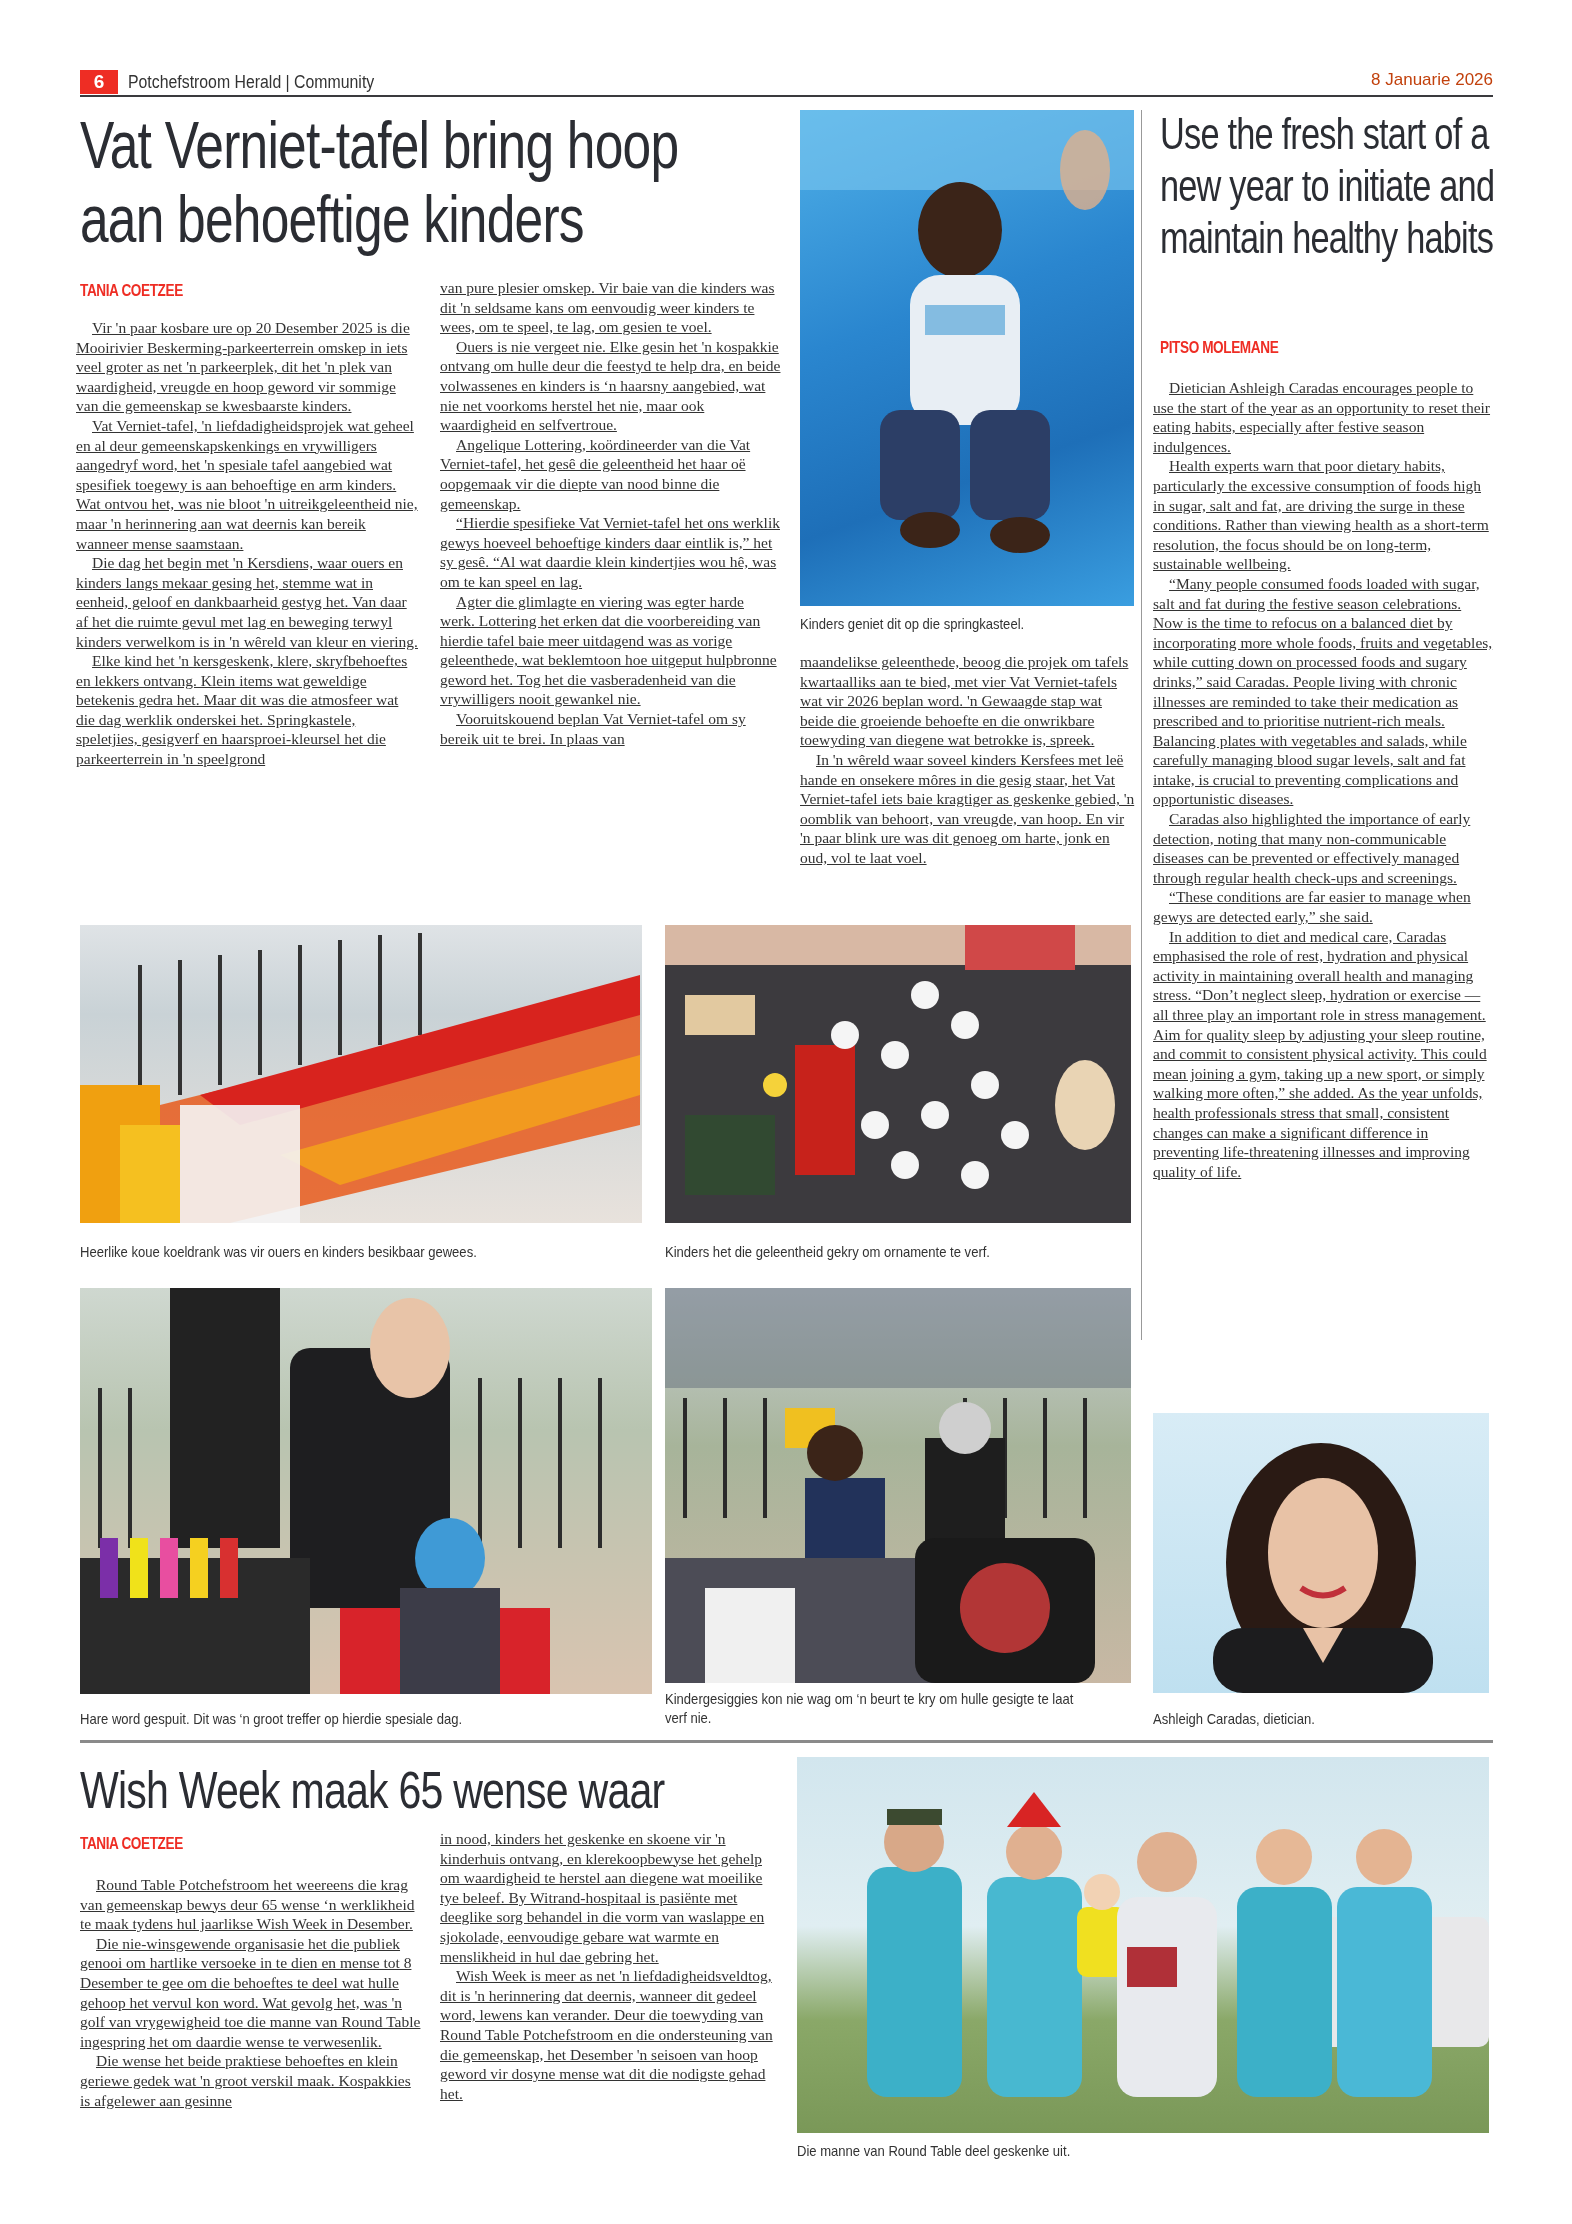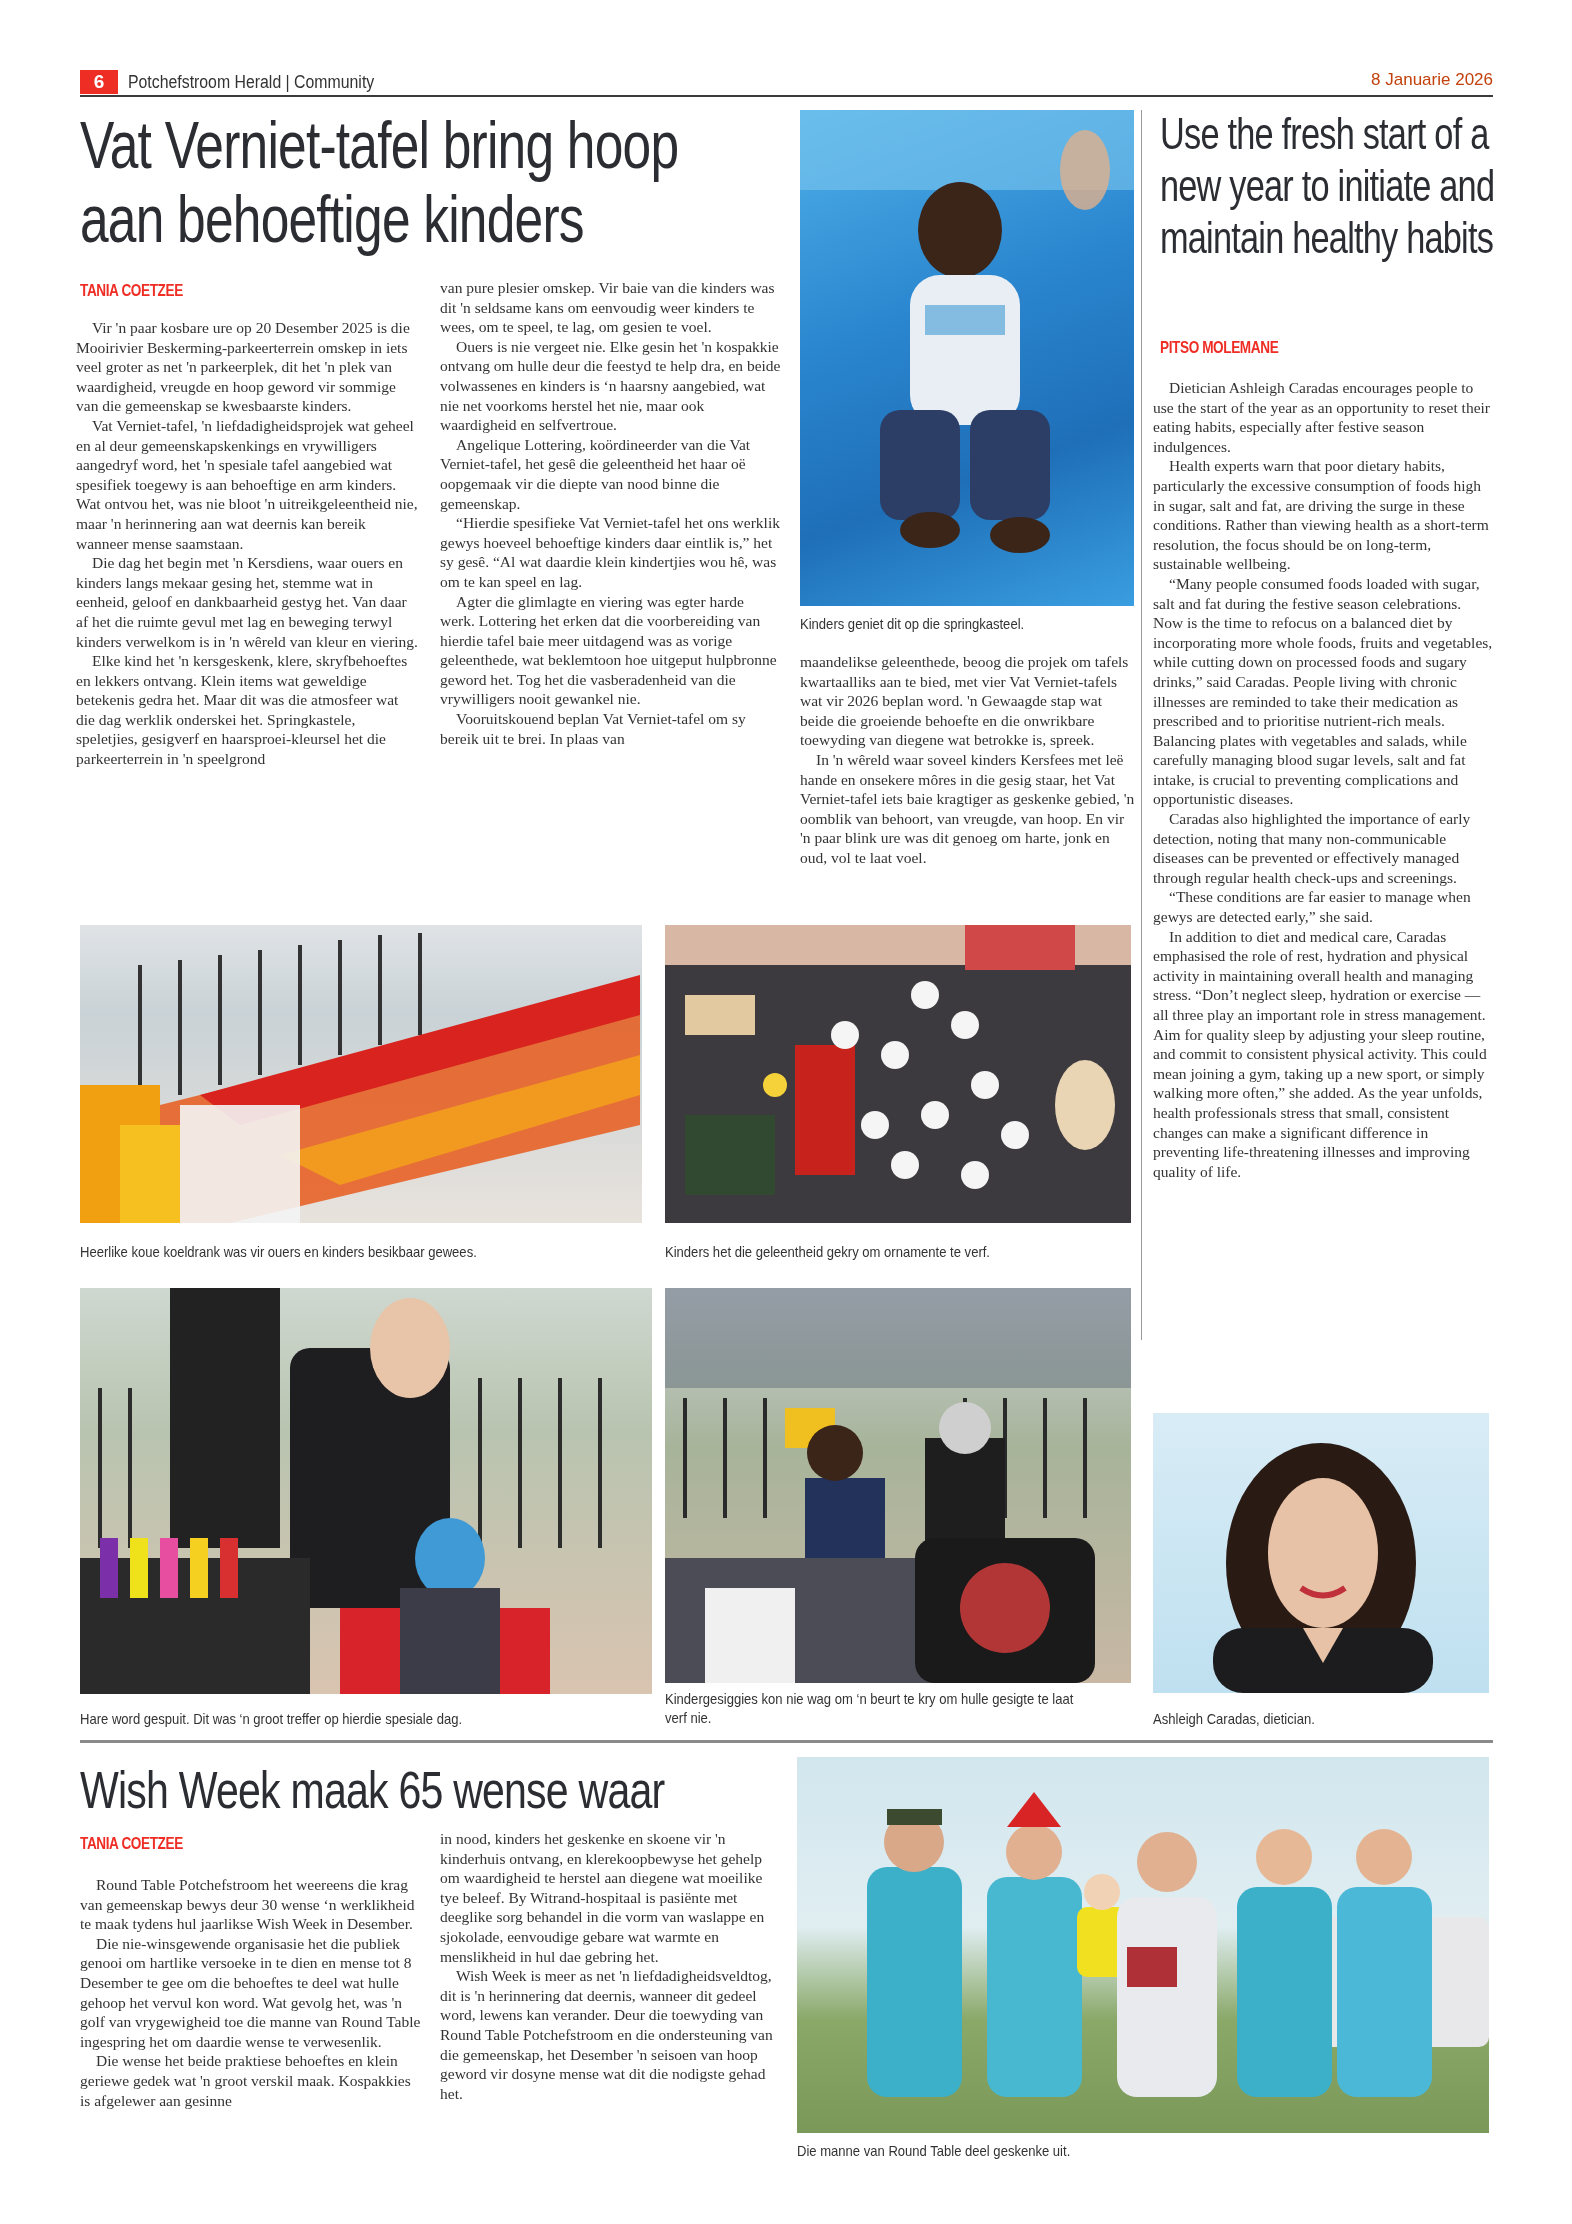--- a/index.html
+++ b/index.html
@@ -8,21 +8,21 @@
   .hdr-badge{left:80px;top:70px;width:38px;height:24px;background:#ee2d24;color:#fff;font:bold 19px/24px "Liberation Sans",sans-serif;text-align:center;}
   .hdr-pub{left:128px;top:70px;font:18px/24px "Liberation Sans",sans-serif;color:#333;transform:scaleX(0.88);transform-origin:left;}
   .hdr-date{right:79px;top:68px;font:17px/24px "Liberation Sans",sans-serif;color:#c2410c;}
   .hdr-rule{left:80px;top:95px;width:1413px;height:2px;background:#3a3a3e;}
   .headline{font-family:"Liberation Sans",sans-serif;color:#2b2d33;transform-origin:left top;letter-spacing:-1px;}
   .h1{left:80px;top:108px;font-size:66px;line-height:74px;transform:scaleX(0.78);width:900px;}
   .h2{left:1160px;top:108px;font-size:44px;line-height:52px;transform:scaleX(0.78);width:460px;}
   .h3{left:80px;top:1760px;font-size:52px;line-height:60px;transform:scaleX(0.79);width:900px;}
   .byline{font:bold 17px/22px "Liberation Sans",sans-serif;color:#ee2d24;transform:scaleX(0.8);transform-origin:left;letter-spacing:-0.5px;}
   .body{font:15.5px/19.6px "Liberation Serif",serif;color:#333;}
-  .body p{margin:0;text-indent:16px;}
+  .body p{margin:0;text-indent:16px;text-decoration:underline;}
   .cap{font:14.5px/19px "Liberation Sans",sans-serif;color:#333;transform:scaleX(0.9);transform-origin:left top;}
   .photo{overflow:hidden;}
   .vdiv{left:1141px;top:110px;width:1px;height:1230px;background:#999;}
   .hrule{left:80px;top:1740px;width:1413px;height:3px;background:#8a8a8a;}
 </style>
 </head>
 <body>
 
 <div class="abs hdr-badge">6</div>
 <div class="abs hdr-pub">Potchefstroom Herald | Community</div>
@@ -189,21 +189,21 @@
     <polygon points="150,215 190,215 170,250" fill="#e8c2a6"></polygon>
   </svg>
 </div>
 <div class="abs cap" style="left:1153px;top:1710px;width:330px;">Ashleigh Caradas, dietician.</div>
 
 <div class="abs hrule"></div>
 
 <div class="abs headline h3">Wish Week maak 65 wense waar</div>
 <div class="abs byline" style="left:80px;top:1833px;">TANIA COETZEE</div>
 <div class="abs body" style="left:80px;top:1875px;width:342px;">
-  <p>Round Table Potchefstroom het weereens die krag van gemeenskap bewys deur 30 wense ‘n werklikheid te maak tydens hul jaarlikse Wish Week in Desember.</p>
+  <p>Round Table Potchefstroom het weereens die krag van gemeenskap bewys deur 65 wense ‘n werklikheid te maak tydens hul jaarlikse Wish Week in Desember.</p>
   <p>Die nie-winsgewende organisasie het die publiek genooi om hartlike versoeke in te dien en mense tot 8 Desember te gee om die behoeftes te deel wat hulle gehoop het vervul kon word. Wat gevolg het, was 'n golf van vrygewigheid toe die manne van Round Table ingespring het om daardie wense te verwesenlik.</p>
   <p>Die wense het beide praktiese behoeftes en klein geriewe gedek wat 'n groot verskil maak. Kospakkies is afgelewer aan gesinne</p>
 </div>
 <div class="abs body" style="left:440px;top:1829px;width:342px;">
   <p style="text-indent:0">in nood, kinders het geskenke en skoene vir 'n kinderhuis ontvang, en klerekoopbewyse het gehelp om waardigheid te herstel aan diegene wat moeilike tye beleef. By Witrand-hospitaal is pasiënte met deeglike sorg behandel in die vorm van waslappe en sjokolade, eenvoudige gebare wat warmte en menslikheid in hul dae gebring het.</p>
   <p>Wish Week is meer as net 'n liefdadigheidsveldtog, dit is 'n herinnering dat deernis, wanneer dit gedeel word, lewens kan verander. Deur die toewyding van Round Table Potchefstroom en die ondersteuning van die gemeenskap, het Desember 'n seisoen van hoop geword vir dosyne mense wat dit die nodigste gehad het.</p>
 </div>
 <div class="abs photo" style="left:797px;top:1757px;width:692px;height:376px;background:linear-gradient(180deg,#d2e6ee 0%,#e0eef2 45%,#8aa868 70%,#7a9858 100%);">
   <svg width="692" height="376" viewBox="0 0 692 376">
     <rect x="520" y="160" width="172" height="130" rx="10" fill="#e8e8ea"></rect>

